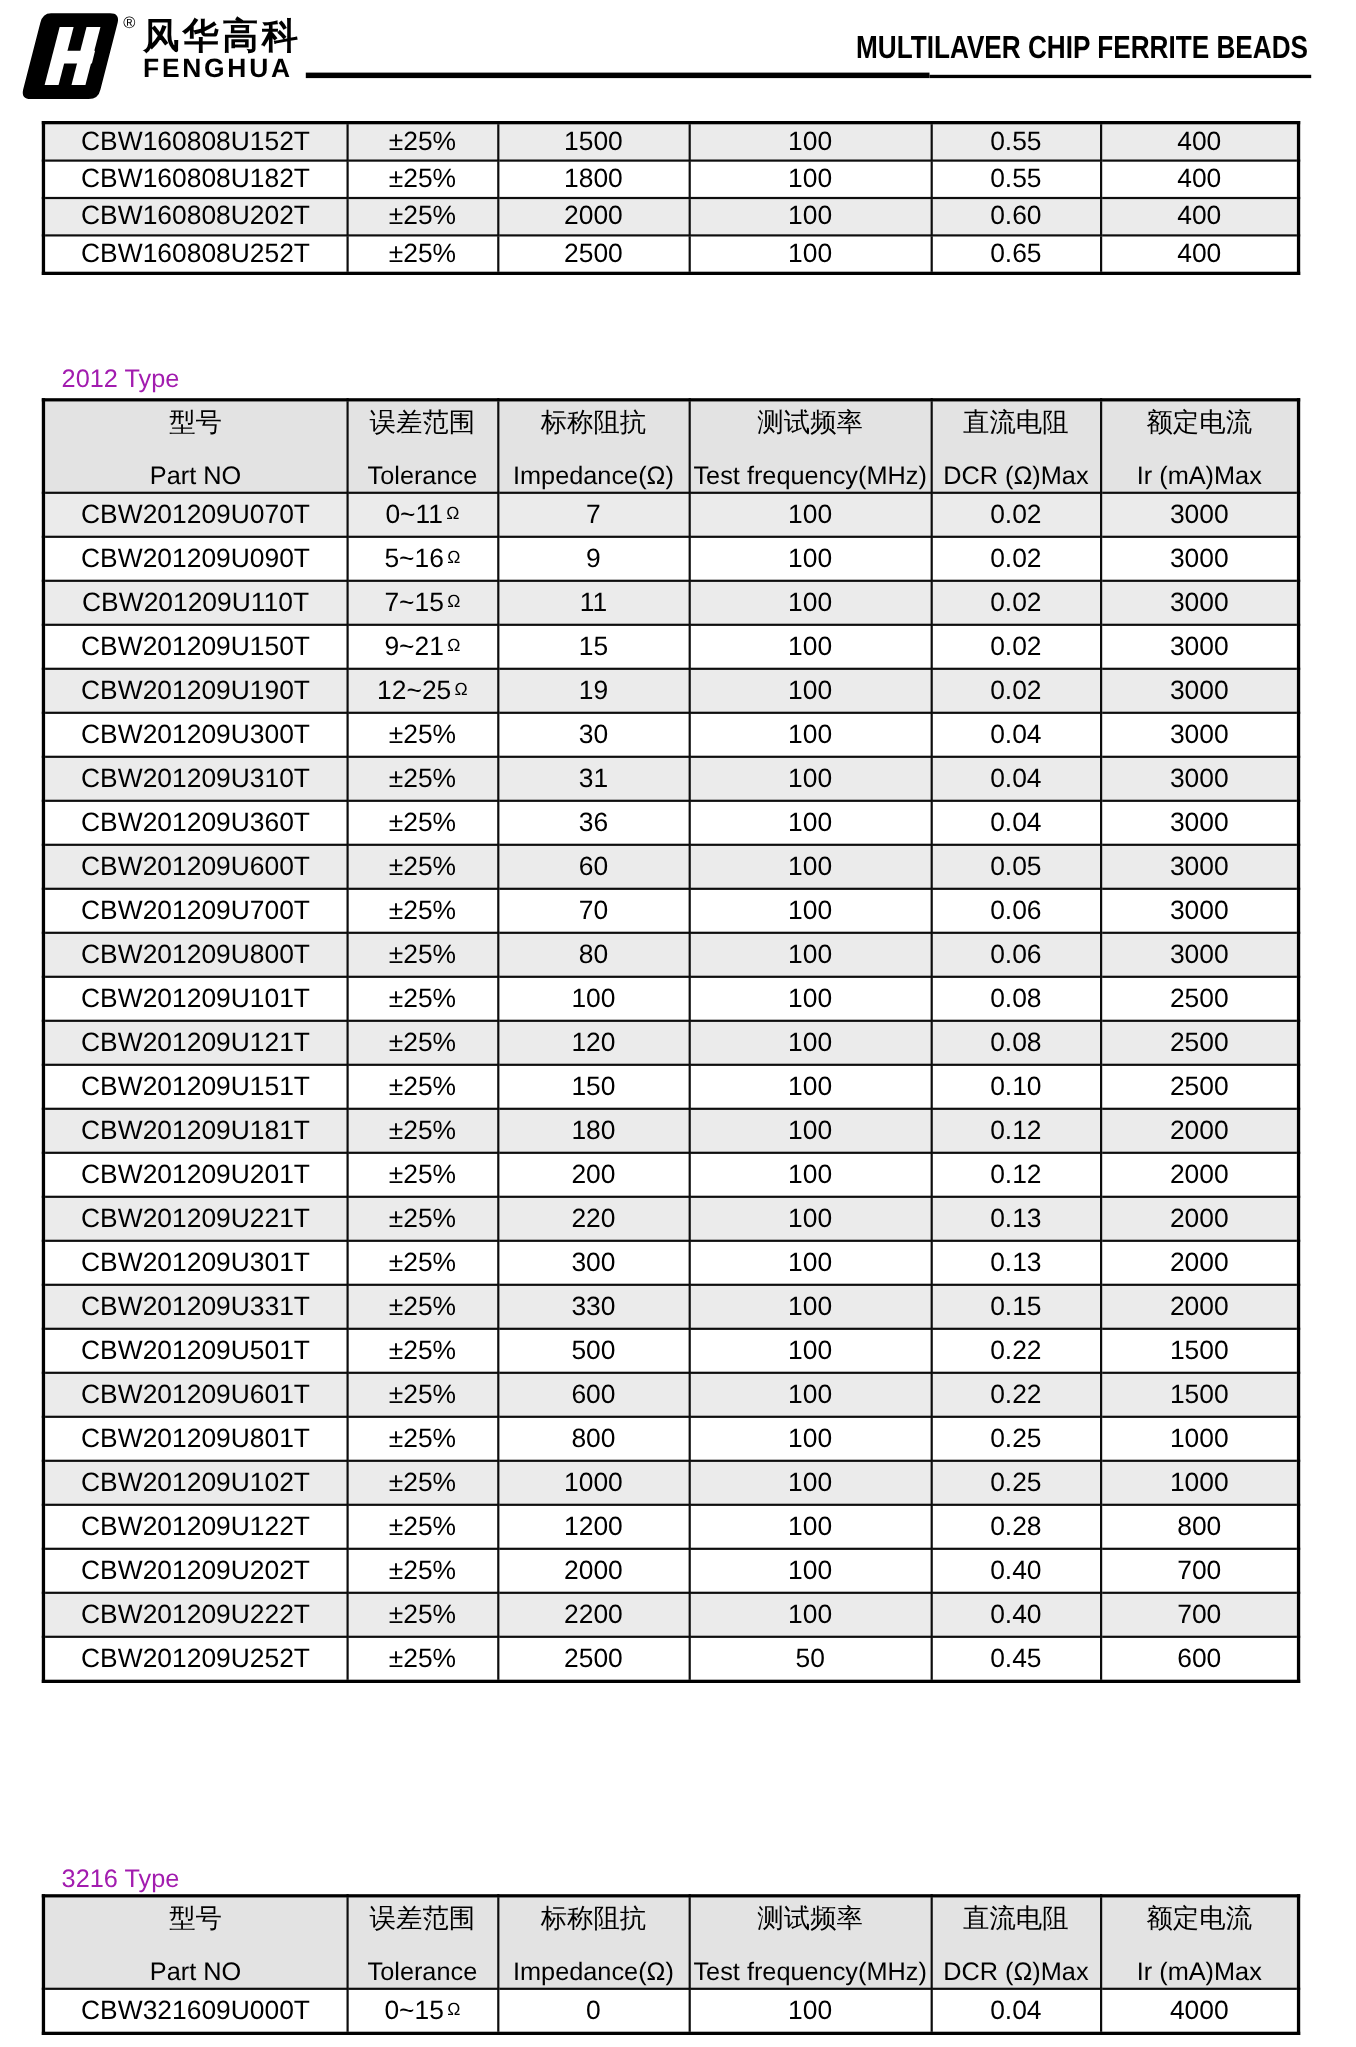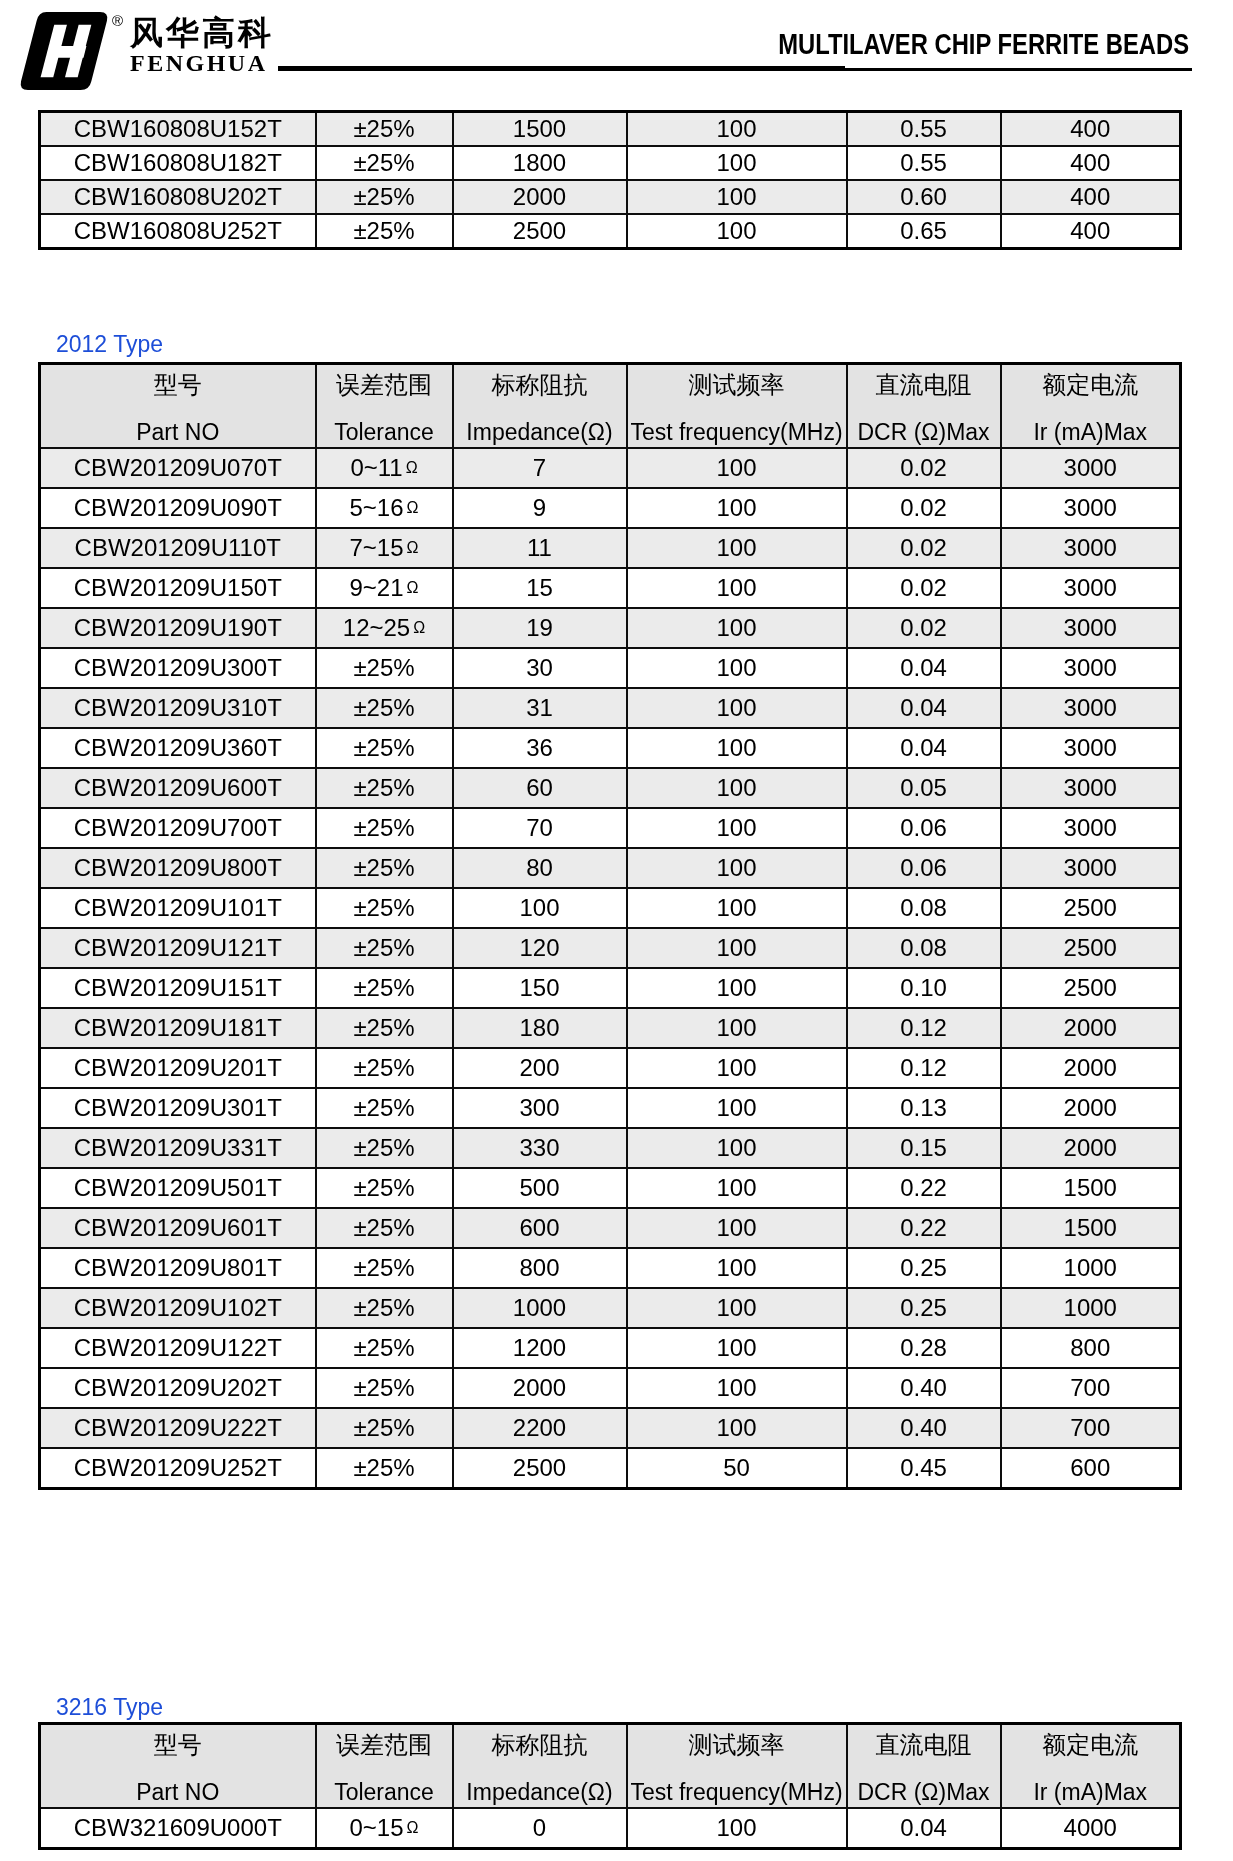--- a/index.html
+++ b/index.html
@@ -3,28 +3,28 @@
 <meta charset="utf-8">
 <style>
   html,body{margin:0;padding:0;background:#f2f2f2;}
   .sheet{position:relative;width:1233px;height:1861px;background:#ffffff;margin:0 auto;
          font-family:"Liberation Sans", sans-serif;color:#000;overflow:hidden;}
 
   
   .logo-mark{position:absolute;left:16px;top:10px;width:96px;height:82px;}
   .reg-mark{position:absolute;left:112px;top:12px;font-size:15px;font-weight:400;}
   .brand-cn{position:absolute;left:130px;top:16px;font-size:33px;font-weight:700;letter-spacing:3px;line-height:34px;}
-  .brand-en{position:absolute;left:130px;top:50px;font-size:24px;font-weight:700;letter-spacing:2.5px;line-height:26px;font-family:Liberation Serif, serif;}
+  .brand-en{position:absolute;left:130px;top:50px;font-size:24px;font-weight:700;letter-spacing:2.5px;line-height:26px;}
   .doc-title{position:absolute;right:44px;top:28px;font-size:29px;font-weight:700;
              transform:scaleX(.82);transform-origin:100% 50%;white-space:nowrap;letter-spacing:0;}
   .rule-a{position:absolute;left:278px;top:66px;width:567px;height:5px;background:#000;}
   .rule-b{position:absolute;left:845px;top:68px;width:347px;height:3px;background:#000;}
 
   
-  .sec-label{position:absolute;left:56px;font-size:23px;color:#1d4ed8;}
+  .sec-label{position:absolute;left:56px;font-size:23px;color:#a21caf;}
   .lbl-2012{top:331px;}
   .lbl-3216{top:1694px;}
 
   
   table.spec{border-collapse:collapse;table-layout:fixed;width:1141px;border:3px solid #000;}
   table.spec td, table.spec th{border:2px solid #0d0d0d;padding:0;text-align:center;vertical-align:middle;
         font-size:24px;font-weight:400;overflow:hidden;white-space:nowrap;}
   col.c1{width:276px;} col.c2{width:137px;} col.c3{width:174px;}
   col.c4{width:220px;} col.c5{width:154px;} col.c6{width:180px;}
 
@@ -265,20 +265,28 @@
           <td>2000</td>
         </tr>
         <tr>
           <td>CBW201209U201T</td>
           <td>±25%</td>
           <td>200</td>
           <td>100</td>
           <td>0.12</td>
           <td>2000</td>
         </tr>
+        <tr class="shaded">
+          <td>CBW201209U221T</td>
+          <td>±25%</td>
+          <td>220</td>
+          <td>100</td>
+          <td>0.13</td>
+          <td>2000</td>
+        </tr>
         <tr>
           <td>CBW201209U301T</td>
           <td>±25%</td>
           <td>300</td>
           <td>100</td>
           <td>0.13</td>
           <td>2000</td>
         </tr>
         <tr class="shaded">
           <td>CBW201209U331T</td>

